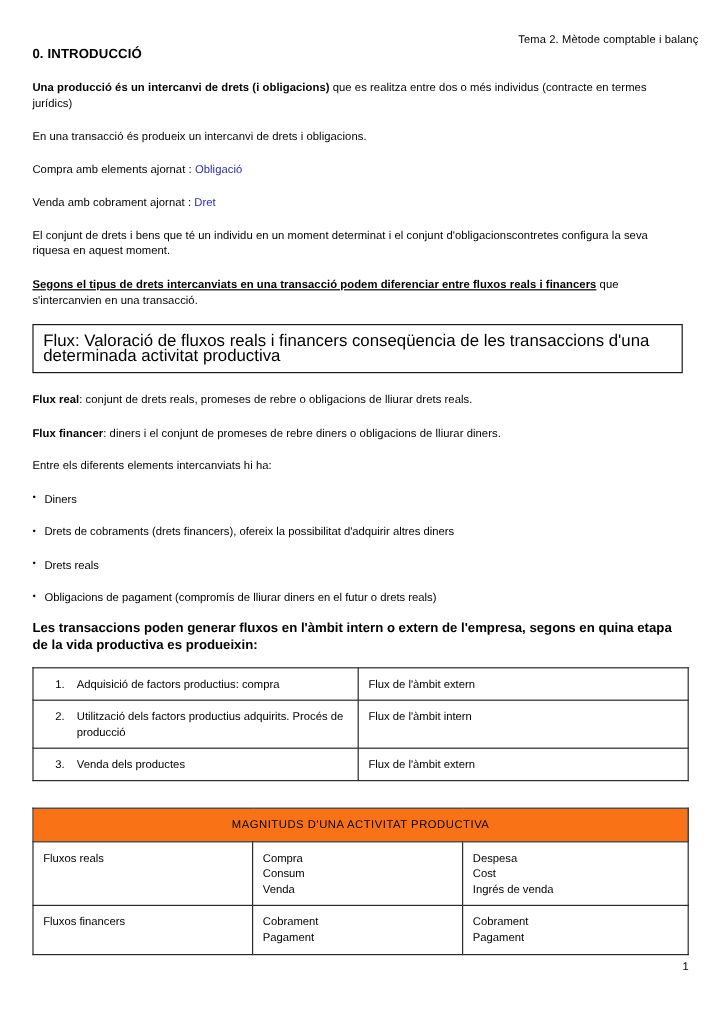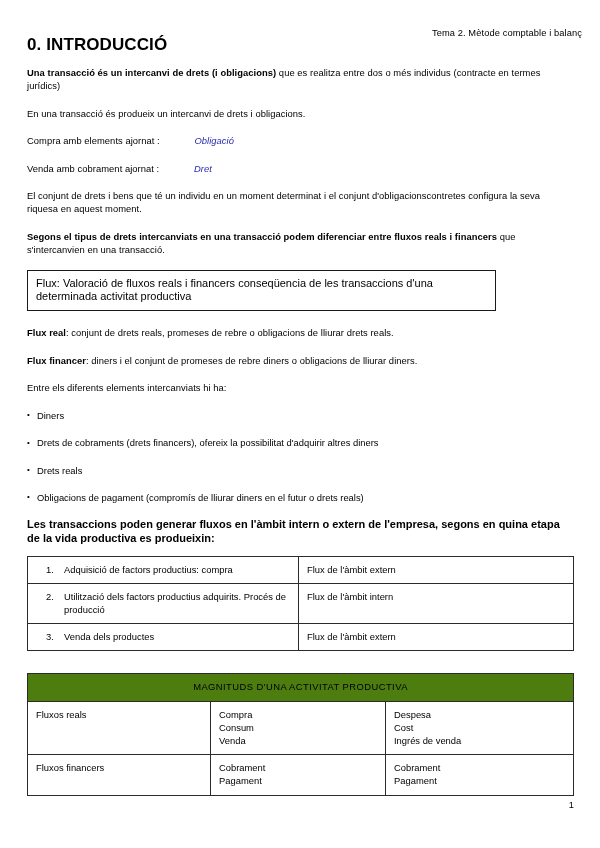--- a/index.html
+++ b/index.html
@@ -39,53 +39,52 @@
 
   
   .content {
     position: absolute;
     left: 27px;
     top: 38px;
     width: 546px;
   }
 
   h1.section-title {
-    font-size: 17px;
+    font-size: 11px;
     font-weight: bold;
     letter-spacing: 0.1px;
     margin: 0 0 14px 0;
     line-height: 14px;
   }
 
   p.para {
     font-size: 9.4px;
     line-height: 13.4px;
     margin: 0 0 14px 0;
     letter-spacing: 0.05px;
   }
   p.para.tight { margin-bottom: 13px; }
 
   .b { font-weight: bold; }
   .u-bold {
     font-weight: bold;
+    text-decoration: underline;
   }
   .blue-it {
     color: #2a2ab0;
-    font-style: italic;
-    margin-left: 32px;
   }
 
   
   .def-box {
     border: 1px solid #1a1a1a;
     padding: 6px 8px 7px 8px;
-    font-size: 11px;
+    font-size: 14px;
     line-height: 13.4px;
     margin: 0 0 15px 0;
-    width: 469px;
+    width: 542px;
   }
 
   
   .bullet {
     font-size: 9.4px;
     line-height: 13.4px;
     margin: 0 0 14px 0;
     padding-left: 10px;
     position: relative;
   }
@@ -136,21 +135,21 @@
     margin: 0;
   }
   table.mag-table td {
     border: 1px solid #2b2b2b;
     font-size: 9.4px;
     line-height: 13.2px;
     padding: 6px 8px 7px 8px;
     vertical-align: top;
   }
   td.mag-title {
-    background: #4d7c0f;
+    background: #f97316;
     text-align: center;
     font-size: 9.7px;
     letter-spacing: 0.45px;
     padding: 6px 4px 7px 4px;
   }
   td.mag-blank { border: none; background: transparent; }
   td.mag-col-head {
     font-weight: bold;
     text-align: center;
     font-size: 9.6px;
@@ -176,21 +175,21 @@
 <body>
 
 <div class="page">
 
   <div class="running-header">Tema 2. Mètode comptable i balanç</div>
 
   <div class="content">
 
     <h1 class="section-title">0. INTRODUCCIÓ</h1>
 
-    <p class="para"><span class="b">Una transacció és un intercanvi de drets (i obligacions)</span><span> que es realitza entre dos o més individus (contracte en termes jurídics)</span></p>
+    <p class="para"><span class="b">Una producció és un intercanvi de drets (i obligacions)</span><span> que es realitza entre dos o més individus (contracte en termes jurídics)</span></p>
 
     <p class="para">En una transacció és produeix un intercanvi de drets i obligacions.</p>
 
     <p class="para"><span>Compra amb elements ajornat : </span><span class="blue-it">Obligació</span></p>
 
     <p class="para"><span>Venda amb cobrament ajornat : </span><span class="blue-it">Dret</span></p>
 
     <p class="para">El conjunt de drets i bens que té un individu en un moment determinat i el conjunt d'obligacionscontretes configura la seva riquesa en aquest moment.</p>
 
     <p class="para tight"><span class="u-bold">Segons el tipus de drets intercanviats en una transacció podem diferenciar entre fluxos reals i financers</span><span> que s'intercanvien en una transacció.</span></p>

